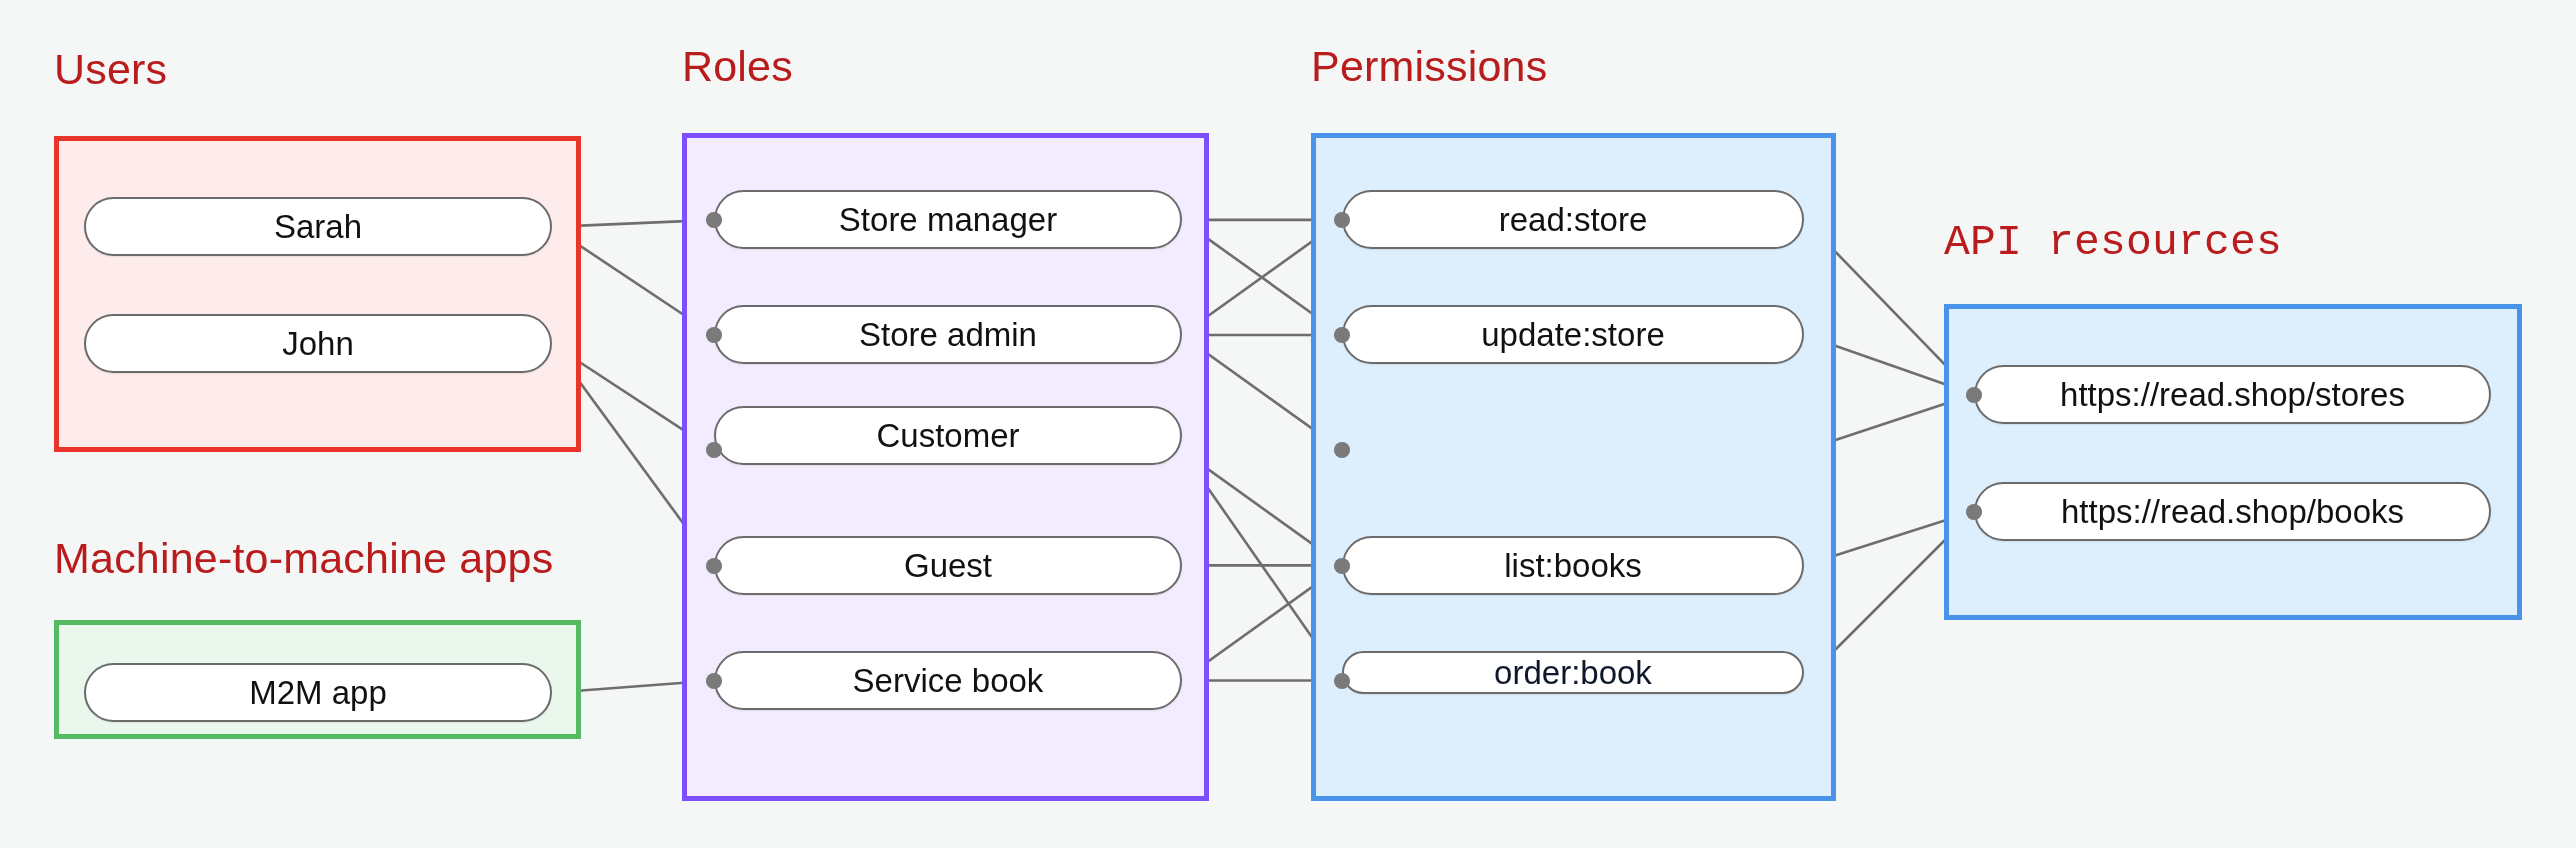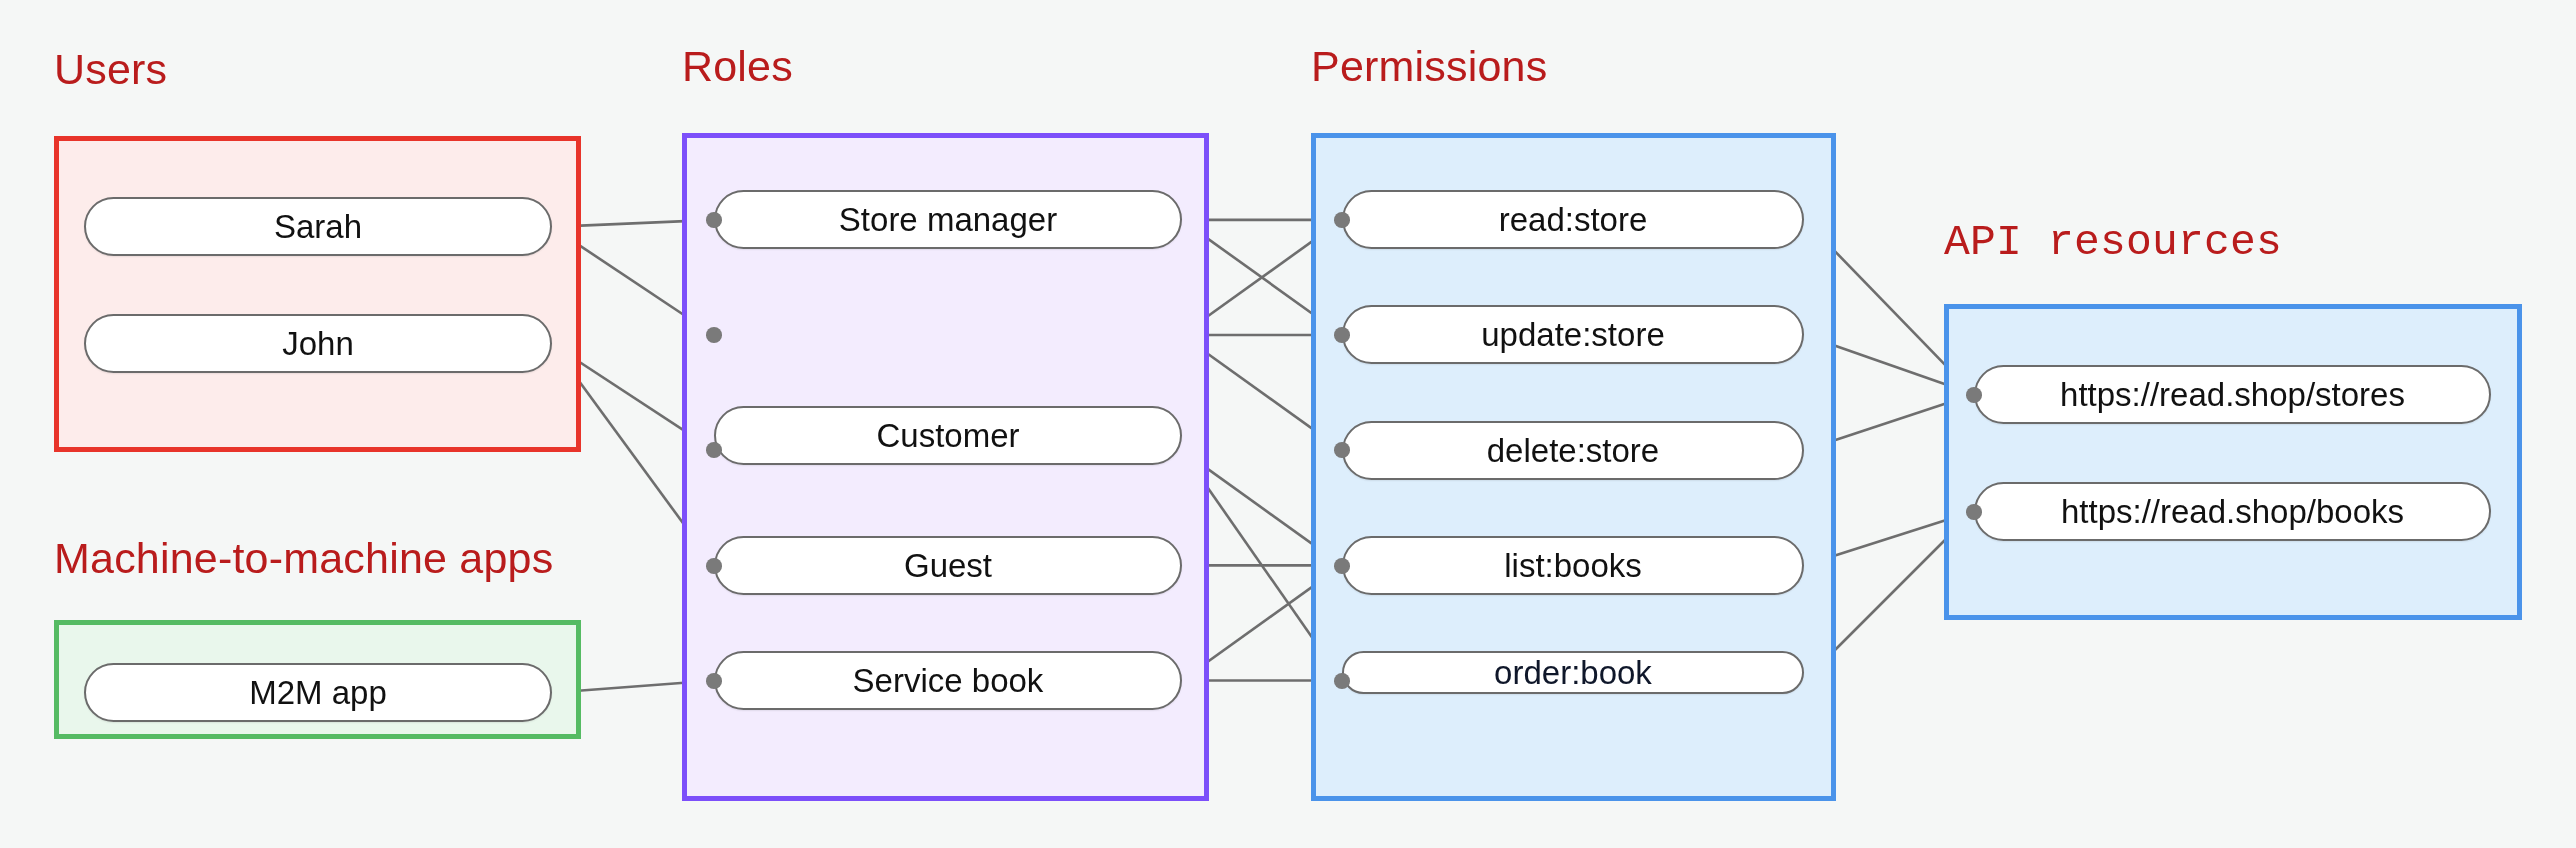--- a/index.html
+++ b/index.html
@@ -99,26 +99,26 @@
     <div class="group-box" style="left: 682px; top: 133px; width: 527px; height: 668px; border-color: rgb(124, 79, 250); background: rgb(243, 236, 254);"></div>
     <div class="group-title" style="left: 682px; top: 42px;">Roles</div>
     <div class="group-box" style="left: 1311px; top: 133px; width: 525px; height: 668px; border-color: rgb(74, 147, 234); background: rgb(221, 238, 252);"></div>
     <div class="group-title" style="left: 1311px; top: 42px;">Permissions</div>
     <div class="group-box" style="left: 1944px; top: 304px; width: 578px; height: 316px; border-color: rgb(74, 147, 234); background: rgb(221, 238, 252);"></div>
     <div class="group-title" style="left: 1944px; top: 218px; font-family: Liberation Mono, monospace;">API resources</div>
     <div class="node" style="left: 84px; top: 197px; width: 468px; height: 59px; background: rgb(255, 255, 255); border-color: rgb(107, 107, 107); color: rgb(17, 17, 17);">Sarah</div>
     <div class="node" style="left: 84px; top: 314px; width: 468px; height: 59px; background: rgb(255, 255, 255); border-color: rgb(107, 107, 107); color: rgb(17, 17, 17);">John</div>
     <div class="node" style="left: 84px; top: 663px; width: 468px; height: 59px; background: rgb(255, 255, 255); border-color: rgb(107, 107, 107); color: rgb(17, 17, 17);">M2M app</div>
     <div class="node" style="left: 714px; top: 190px; width: 468px; height: 59px; background: rgb(255, 255, 255); border-color: rgb(107, 107, 107); color: rgb(17, 17, 17);">Store manager</div>
+    <div class="node" style="left: 714px; top: 305px; width: 468px; height: 59px; background: rgb(255, 255, 255); border-color: rgb(107, 107, 107); color: rgb(17, 17, 17);">Store admin</div>
     <div class="node" style="left: 714px; top: 406px; width: 468px; height: 59px; background: rgb(255, 255, 255); border-color: rgb(107, 107, 107); color: rgb(17, 17, 17);">Customer</div>
     <div class="node" style="left: 714px; top: 536px; width: 468px; height: 59px; background: rgb(255, 255, 255); border-color: rgb(107, 107, 107); color: rgb(17, 17, 17);">Guest</div>
     <div class="node" style="left: 714px; top: 651px; width: 468px; height: 59px; background: rgb(255, 255, 255); border-color: rgb(107, 107, 107); color: rgb(17, 17, 17);">Service book</div>
     <div class="node" style="left: 1342px; top: 190px; width: 462px; height: 59px; background: rgb(255, 255, 255); border-color: rgb(107, 107, 107); color: rgb(17, 17, 17);">read:store</div>
     <div class="node" style="left: 1342px; top: 305px; width: 462px; height: 59px; background: rgb(255, 255, 255); border-color: rgb(107, 107, 107); color: rgb(17, 17, 17);">update:store</div>
-    <div class="node" style="left: 1342px; top: 421px; width: 462px; height: 59px; background: rgb(255, 255, 255); border-color: rgb(107, 107, 107); color: rgb(17, 17, 17);">delete:store</div>
     <div class="node" style="left: 1342px; top: 536px; width: 462px; height: 59px; background: rgb(255, 255, 255); border-color: rgb(107, 107, 107); color: rgb(17, 17, 17);">list:books</div>
     <div class="node" style="left: 1342px; top: 651px; width: 462px; height: 43px; background: rgb(255, 255, 255); border-color: rgb(107, 107, 107); color: #0f172a;">order:book</div>
     <div class="node" style="left: 1974px; top: 365px; width: 517px; height: 59px; background: rgb(255, 255, 255); border-color: rgb(107, 107, 107); color: rgb(17, 17, 17);">https://read.shop/stores</div>
     <div class="node" style="left: 1974px; top: 482px; width: 517px; height: 59px; background: rgb(255, 255, 255); border-color: rgb(107, 107, 107); color: rgb(17, 17, 17);">https://read.shop/books</div>
     <div class="port" style="left: 706px; top: 212px; background: rgb(122, 122, 122);"></div>
     <div class="port" style="left: 706px; top: 327px; background: rgb(122, 122, 122);"></div>
     <div class="port" style="left: 706px; top: 442px; background: rgb(122, 122, 122);"></div>
     <div class="port" style="left: 706px; top: 558px; background: rgb(122, 122, 122);"></div>
     <div class="port" style="left: 706px; top: 673px; background: rgb(122, 122, 122);"></div>
     <div class="port" style="left: 1334px; top: 212px; background: rgb(122, 122, 122);"></div>

